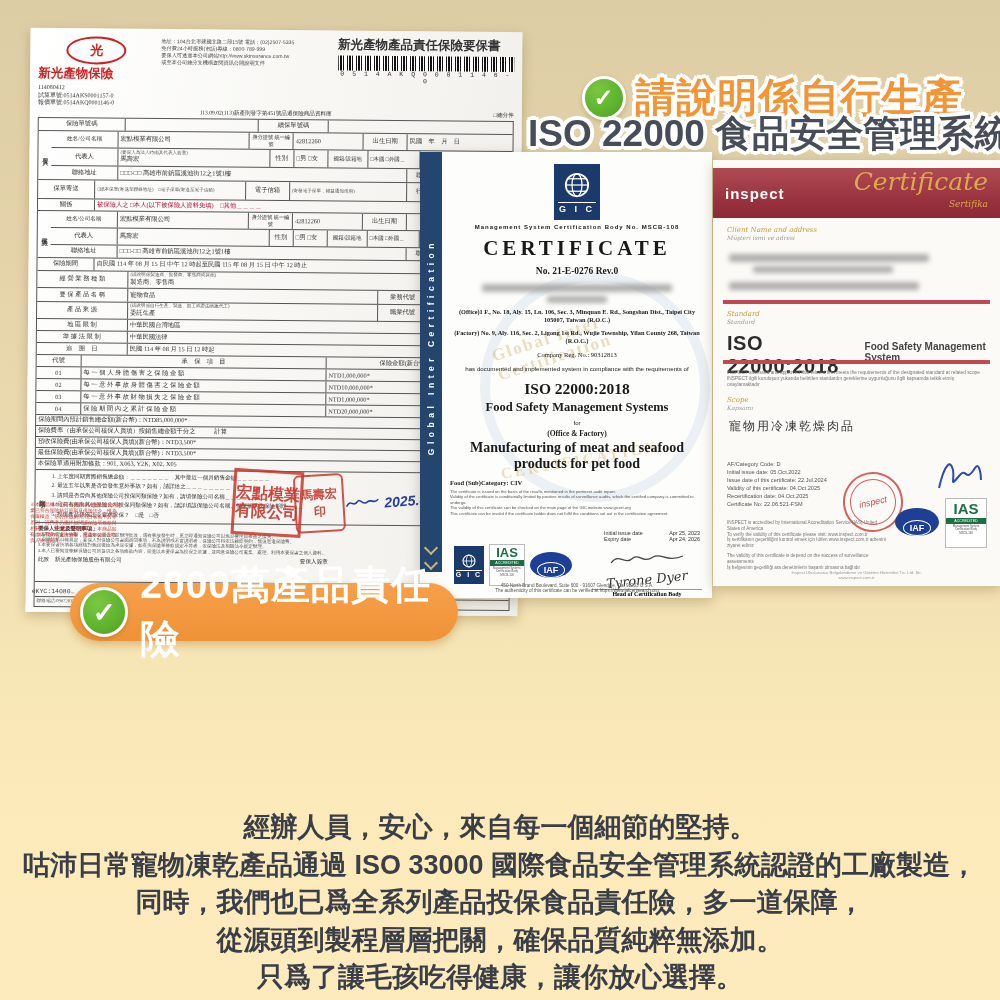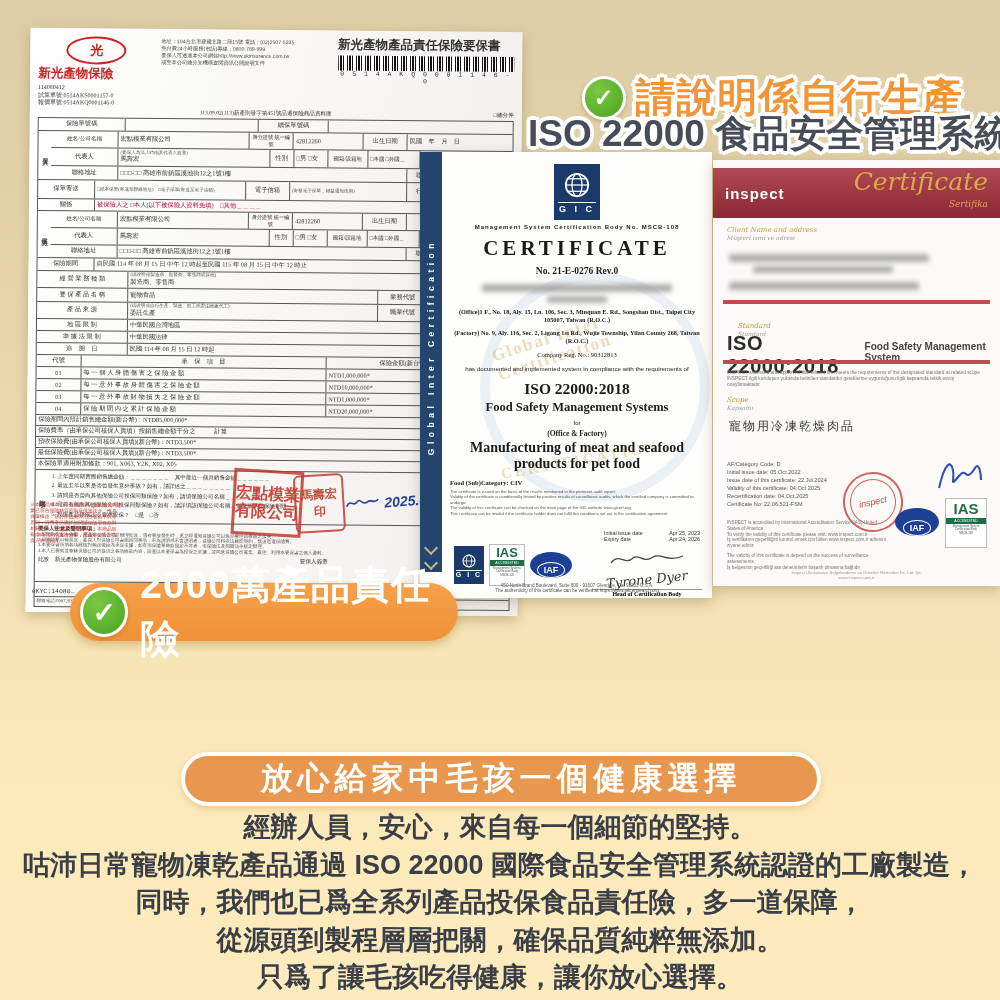--- a/index.html
+++ b/index.html
@@ -505,21 +505,21 @@
 
     <div style="position:absolute;left:14px;top:66px;">
       <div class="goldlab">Client Name and address</div>
       <div class="graylab">Müşteri ismi ve adresi</div>
     </div>
     <div class="blurline" style="position:absolute;left:16px;top:94px;width:200px;height:8px;"></div>
     <div class="blurline" style="position:absolute;left:40px;top:106px;width:140px;height:7px;"></div>
     <div class="blurline" style="position:absolute;left:16px;top:122px;width:190px;height:8px;"></div>
     <div class="redbar" style="top:140px;"></div>
 
-    <div style="position:absolute;left:25px;top:150px;margin-top:12px;">
+    <div style="position:absolute;left:14px;top:150px;">
       <div class="goldlab">Standard</div>
       <div class="graylab">Standard</div>
     </div>
     <div style="position:absolute;left:14px;top:172px;display:flex;align-items:baseline;gap:7px;">
       <span class="insp-iso">ISO 22000:2018</span>
       <span class="insp-sys">Food Safety Management System</span>
     </div>
     <div class="redbar" style="top:200px;"></div>
 
     <div class="insp-stmt" style="position:absolute;left:14px;top:210px;right:14px;">
@@ -581,23 +581,22 @@
   <div class="headline2">ISO 22000 食品安全管理系統認證</div>
 
   <div class="badge">
     <span class="check-circle" style="width:44px;height:44px;font-size:28px;">
         <span>✓</span>
       </span>
     <span class="txt">2000萬產品責任險</span>
   </div>
 
 
-  <div class="banner">放心給家中毛孩一個健康選擇</div>
 
   <div class="bodytext">
     <div>經辦人員，安心，來自每一個細節的堅持。</div>
-    <div>咕沛日常寵物凍乾產品通過 ISO 22000 國際食品安全管理系統認證的工廠製造，</div>
+    <div>咕沛日常寵物凍乾產品通過 ISO 33000 國際食品安全管理系統認證的工廠製造，</div>
     <div>同時，我們也已爲全系列產品投保食品責任險，多一道保障，</div>
     <div>從源頭到製程層層把關，確保品質純粹無添加。</div>
     <div>只爲了讓毛孩吃得健康，讓你放心選擇。</div>
   </div>
 
 </div>
 
 </body></html>

